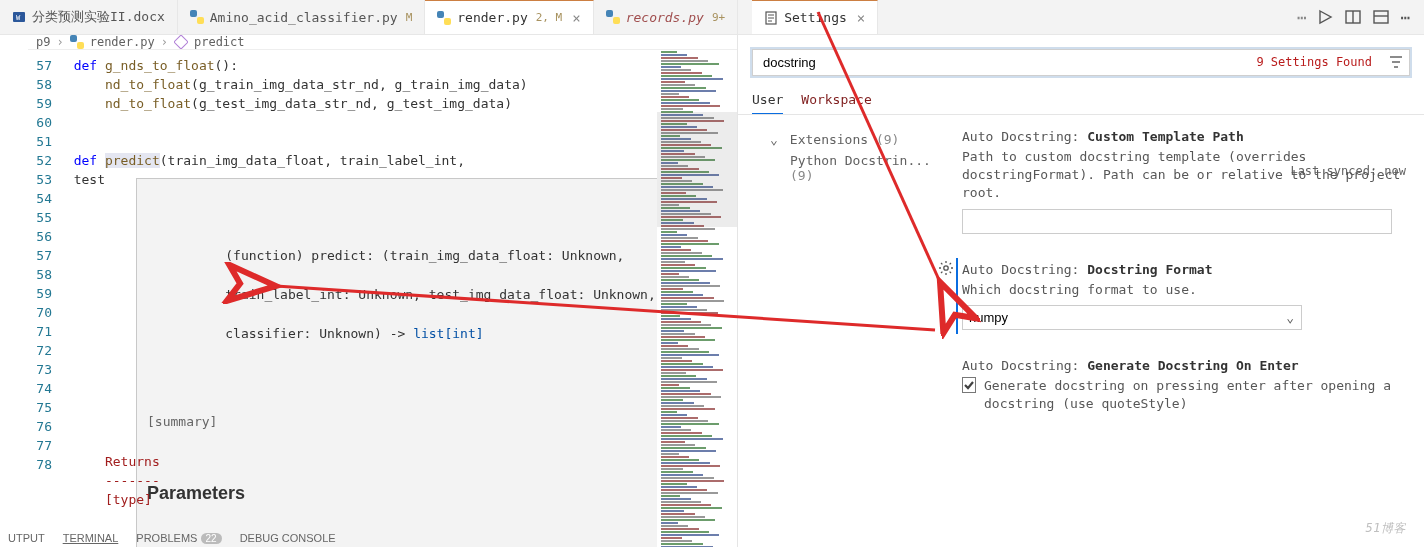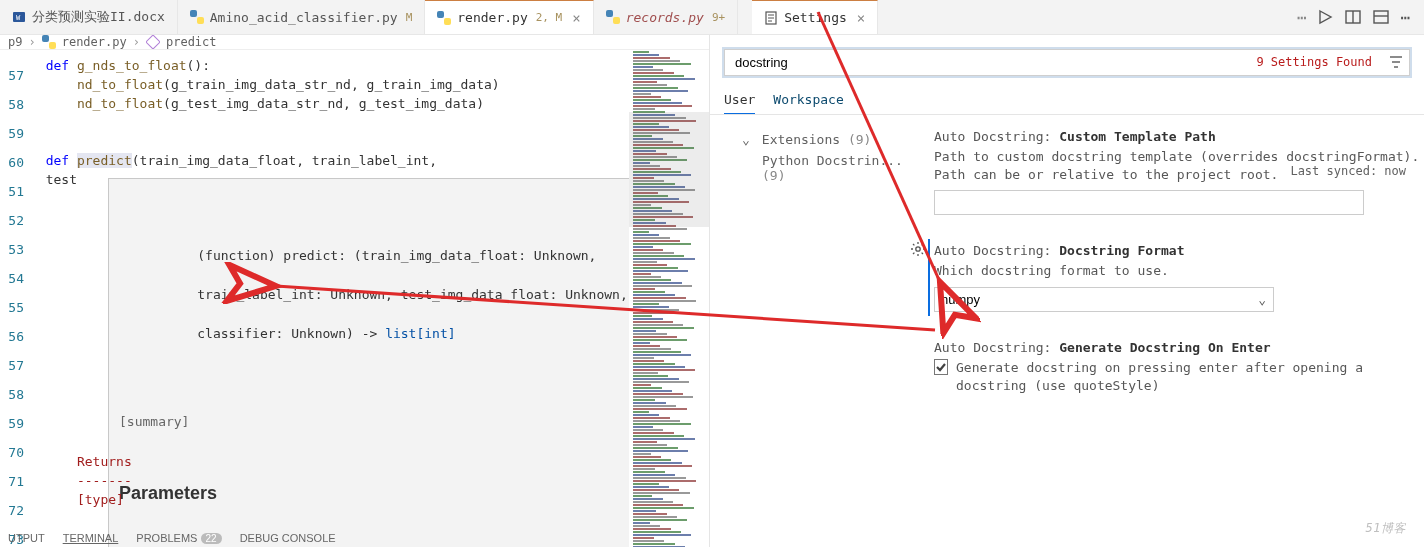--- a/index.html
+++ b/index.html
@@ -56,37 +56,38 @@
     padding: 0 8px;
     gap: 6px;
     font-size: 12px;
     color: #616161;
     border-bottom: 1px solid #eee;
   }
   .breadcrumb .sep { color:#999; }
   .main {
     display: flex;
     height: calc(547px - 35px);
+    padding-left: 28px;
   }
   .editor-pane {
     width: 710px;
     position: relative;
     display: flex;
     border-right: 1px solid #e5e5e5;
   }
   .gutter {
     width: 30px;
     padding-top: 6px;
     text-align: right;
     font-family: Consolas, monospace;
     font-size: 13px;
     color: #237893;
     background: #fff;
   }
-  .gutter div { padding: 0 6px 0 0; line-height: 19px; margin-top: 10px; }
+  .gutter div { padding: 0 6px 0 0; line-height: 19px; }
   .code {
     flex: 1;
     padding-top: 6px;
     font-family: Consolas, monospace;
     font-size: 13px;
     line-height: 19px;
     white-space: pre;
     color: #333;
     position: relative;
   }
@@ -168,21 +169,21 @@
     padding: 2px 6px;
   }
   .filter-icon { position:absolute; right:6px; top:5px; color:#666; }
   .settings-scope {
     display: flex;
     gap: 18px;
     padding: 4px 14px 0 14px;
     border-bottom: 1px solid #e5e5e5;
     font-size: 13px;
   }
-  .scope-tab { padding: 4px 0 6px; color:#0c4a6e; cursor:pointer; }
+  .scope-tab { padding: 4px 0 6px; color:#7f1d1d; cursor:pointer; }
   .scope-tab.active { color:#333; border-bottom: 1px solid #0a6de0; }
   .last-synced {
     position:absolute; right:18px; top:94px;
     font-size:12px; color:#616161;margin-top:35px;
   }
   .settings-body {
     display: flex;
     padding: 14px 4px 0 14px;
     gap: 10px;
     height: 400px;

